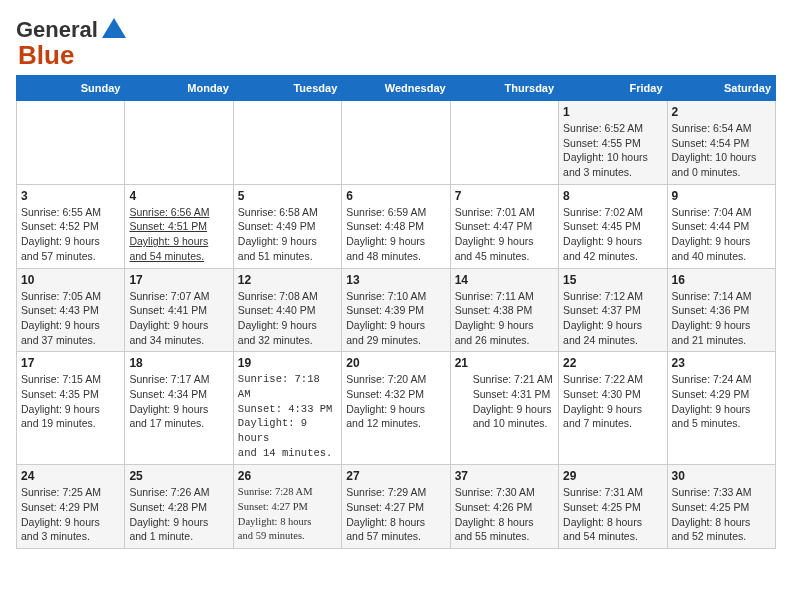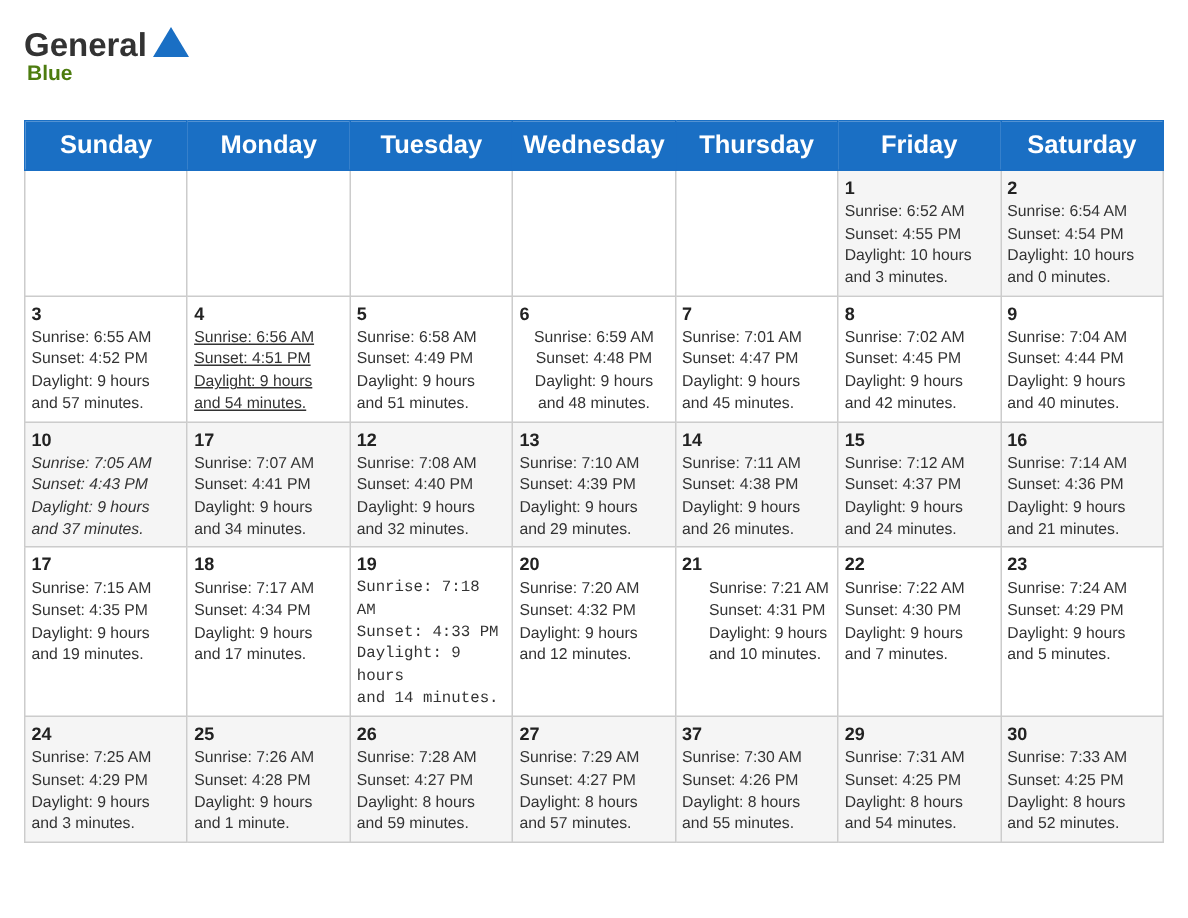--- a/index.html
+++ b/index.html
@@ -7,21 +7,21 @@
       font-family: Arial, sans-serif;
       background: #fff;
       width: 792px;
       min-height: 612px;
       padding: 16px;
     }
     .header {
       display: flex;
       justify-content: space-between;
       align-items: flex-end;
-      margin-bottom: 24px;
+      margin-bottom: 4px;
     }
     .logo {
       display: flex;
       flex-direction: column;
       align-items: flex-start;
     }
     .title-block {
       text-align: right;
     }
     .title-block h1 {
@@ -36,22 +36,22 @@
     }
     .calendar {
       width: 100%;
       border-collapse: collapse;
       font-size: 11px;
     }
     .calendar thead th {
       background: #1a6fc4;
       color: #fff;
       padding: 6px 4px;
-      text-align: center;
-      font-size: 17px;
+      text-align: right;
+      font-size: 11px;
       font-weight: bold;
       border: 1px solid #1a6fc4;
     }
     .calendar tbody td {
       border: 1px solid #ccc;
       vertical-align: top;
       padding: 4px;
       width: calc(100% / 7);
       min-height: 80px;
       background: #fff;
@@ -78,21 +78,21 @@
 <body>
 
 <div class="header">
   <div class="logo">
     <div style="display:flex; align-items:center;">
       <span style="font-size:22px; font-weight:bold; color:#333;">General</span>
       <svg width="28" height="28" viewBox="0 0 28 28" style="margin-left:2px;">
         <polygon points="14,2 26,22 2,22" fill="#1a6fc4"></polygon>
       </svg>
     </div>
-    <span style="font-size:14px; font-weight:bold; color:#4d7c0f; margin-top:-4px; padding-left:2px;">Blue</span>
+    <span style="font-size:26px; font-weight:bold; color:#c2410c; margin-top:-4px; padding-left:2px;">Blue</span>
   </div>
   <div class="title-block">
     <h1></h1>
     <h2></h2>
   </div>
 </div>
 
 <table class="calendar">
   <thead>
     <tr>
@@ -144,21 +144,21 @@
         </td>
         <td>
           <div class="day-number">5</div>
           <div class="day-info" style="white-space: pre-line;">Sunrise: 6:58 AM
 Sunset: 4:49 PM
 Daylight: 9 hours
 and 51 minutes.</div>
         </td>
         <td>
           <div class="day-number">6</div>
-          <div class="day-info" style="white-space: pre-line; text-align: center;">Sunrise: 6:59 AM
+          <div class="day-info" style="white-space: pre-line;">Sunrise: 6:59 AM
 Sunset: 4:48 PM
 Daylight: 9 hours
 and 48 minutes.</div>
         </td>
         <td>
           <div class="day-number">7</div>
           <div class="day-info" style="white-space: pre-line;">Sunrise: 7:01 AM
 Sunset: 4:47 PM
 Daylight: 9 hours
 and 45 minutes.</div>
@@ -174,21 +174,21 @@
           <div class="day-number">9</div>
           <div class="day-info" style="white-space: pre-line;">Sunrise: 7:04 AM
 Sunset: 4:44 PM
 Daylight: 9 hours
 and 40 minutes.</div>
         </td>
       </tr>
       <tr>
         <td>
           <div class="day-number">10</div>
-          <div class="day-info" style="white-space: pre-line; font-style: italic;">Sunrise: 7:05 AM
+          <div class="day-info" style="white-space: pre-line;">Sunrise: 7:05 AM
 Sunset: 4:43 PM
 Daylight: 9 hours
 and 37 minutes.</div>
         </td>
         <td>
           <div class="day-number">17</div>
           <div class="day-info" style="white-space: pre-line;">Sunrise: 7:07 AM
 Sunset: 4:41 PM
 Daylight: 9 hours
 and 34 minutes.</div>
@@ -290,21 +290,21 @@
         </td>
         <td>
           <div class="day-number">25</div>
           <div class="day-info" style="white-space: pre-line;">Sunrise: 7:26 AM
 Sunset: 4:28 PM
 Daylight: 9 hours
 and 1 minute.</div>
         </td>
         <td>
           <div class="day-number">26</div>
-          <div class="day-info" style="white-space: pre-line;">Sunrise: 7:28 AM
+          <div class="day-info" style="white-space: pre-line; font-family: Liberation Serif, serif;">Sunrise: 7:28 AM
 Sunset: 4:27 PM
 Daylight: 8 hours
 and 59 minutes.</div>
         </td>
         <td>
           <div class="day-number">27</div>
           <div class="day-info" style="white-space: pre-line;">Sunrise: 7:29 AM
 Sunset: 4:27 PM
 Daylight: 8 hours
 and 57 minutes.</div>

